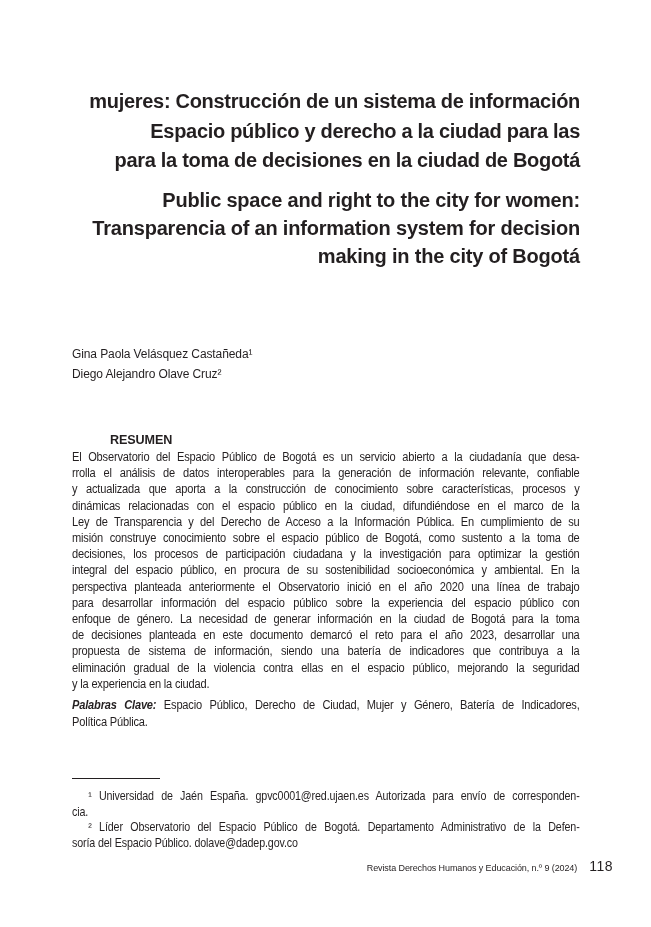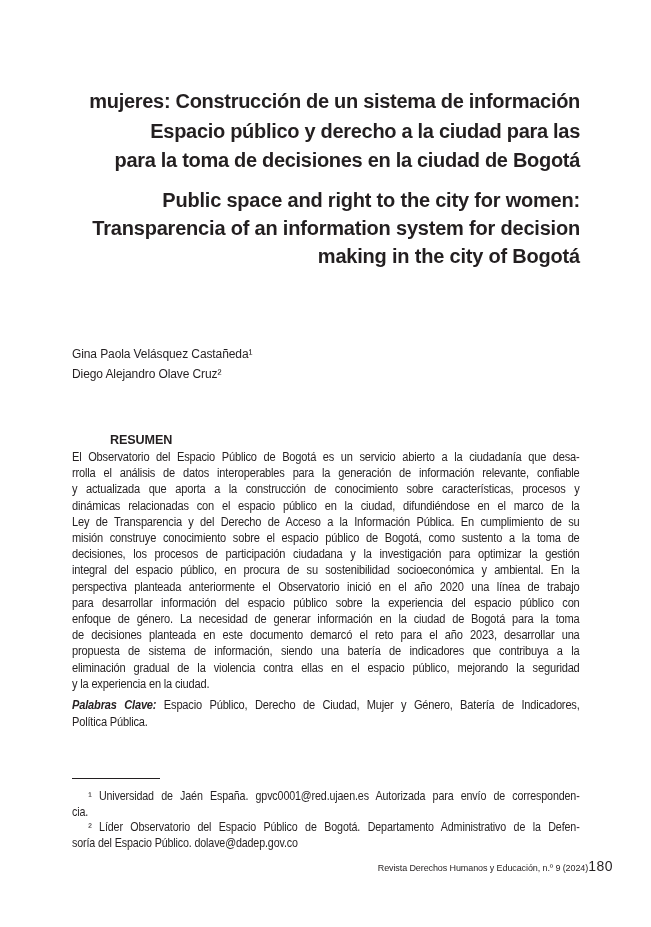--- a/index.html
+++ b/index.html
@@ -112,21 +112,21 @@
   .footnote1 { top: 789px; }
   .footnote2 { top: 820px; }
 
   
   .footer {
     position: absolute;
     right: 38px;
     top: 858px;
     display: flex;
     align-items: baseline;
-    gap: 0;
+    gap: 12px;
     margin-left: 40px;
   }
   .footer-citation { font-size: 9px; letter-spacing: -0.1px; }
   .footer-page { font-size: 14px; letter-spacing: 0.5px; }
 </style>
 </head>
 <body>
 
 <div class="page">
 
@@ -179,16 +179,16 @@
       <div class="jline">cia.</div>
     </div>
 
   <div class="footnote footnote2">
       <div class="jline">² Líder Observatorio del Espacio Público de Bogotá. Departamento Administrativo de la Defen-</div>
       <div class="jline">soría del Espacio Público. dolave@dadep.gov.co</div>
     </div>
 
   <div class="footer">
     <span class="footer-citation">Revista Derechos Humanos y Educación, n.º 9 (2024)</span>
-    <span class="footer-page">180</span>
+    <span class="footer-page">118</span>
   </div>
 
 </div>
 
 </body></html>

